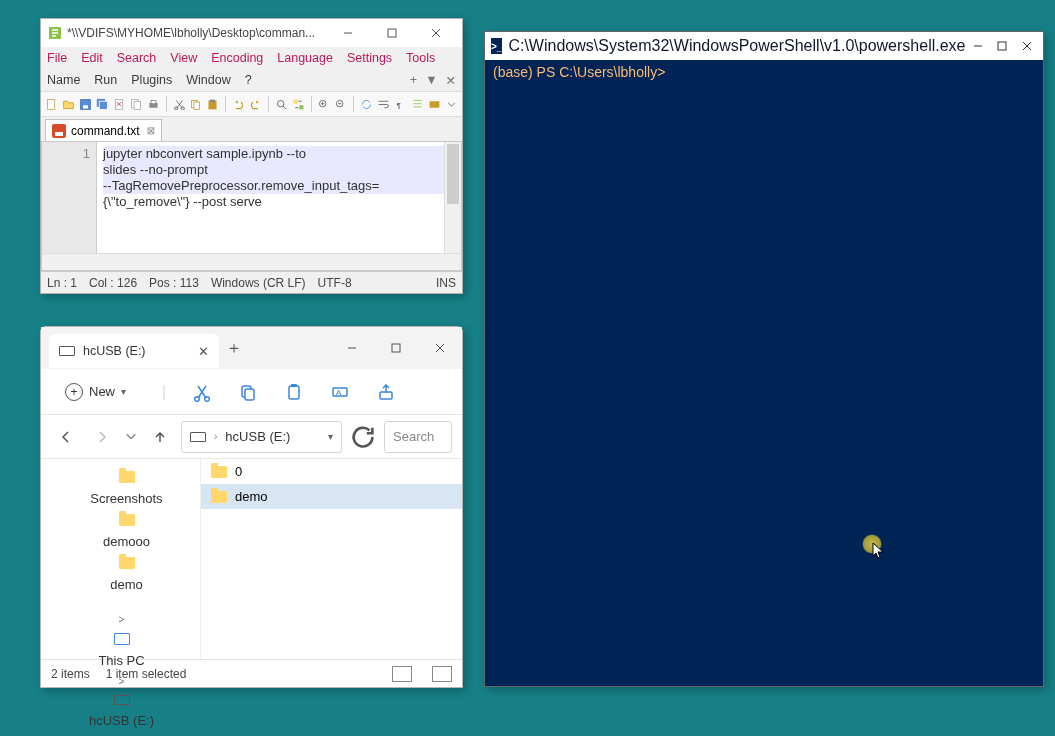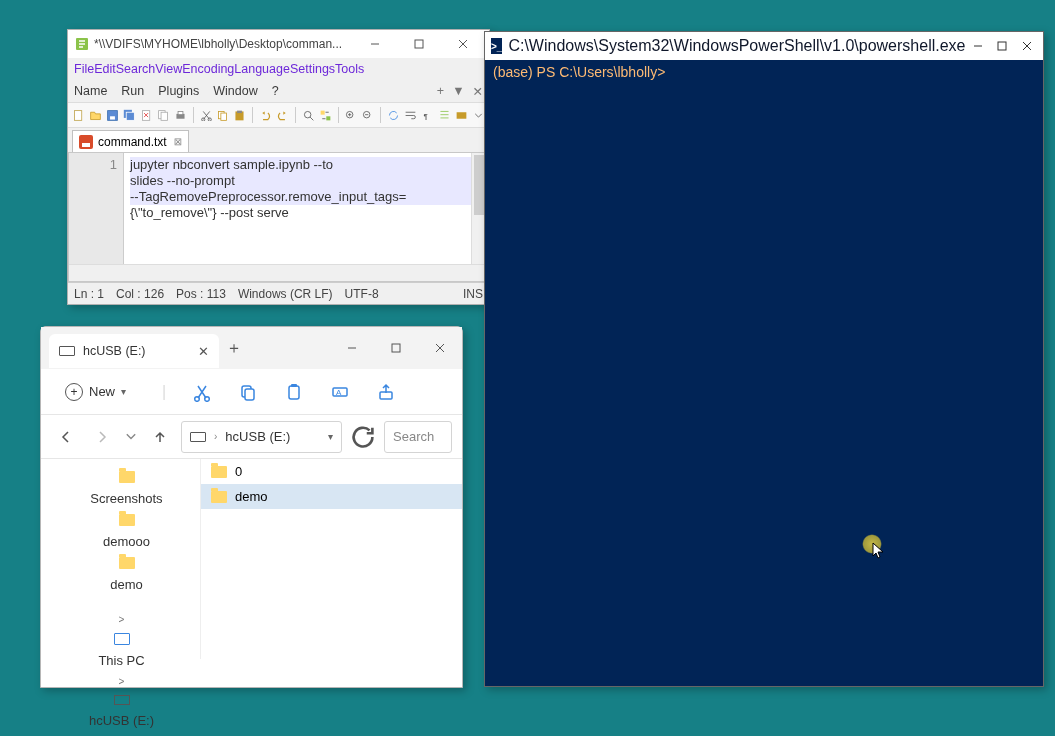--- a/index.html
+++ b/index.html
@@ -1,25 +1,25 @@
 <!DOCTYPE html>
 <html><head>
 <meta charset="utf-8">
 <style>
   * { box-sizing: border-box; margin: 0; padding: 0; font-family: "Segoe UI", sans-serif; }
   body { background:#168086; width:1055px; height:736px; position:relative; overflow:hidden; }
 
   
-  .npp { position:absolute; left:40px; top:29px; width:423px; height:276px; background:#f0f0f0; border:1px solid #b0b0b0; box-shadow:3px 3px 8px rgba(0,0,0,.25);margin-left:27px; }
+  .npp { position:absolute; left:40px; top:18px; width:423px; height:276px; background:#f0f0f0; border:1px solid #b0b0b0; box-shadow:3px 3px 8px rgba(0,0,0,.25); }
   .npp-title { height:28px; display:flex; align-items:center; padding:0 4px 0 6px; background:#fff; }
   .npp-title .icon { width:16px; height:16px; margin-right:4px; display:inline-flex; align-items:center; justify-content:center;}
   .npp-title .title-txt { font-size:12px; color:#444; flex:1; white-space:nowrap; overflow:hidden; text-overflow:ellipsis;}
   .winbtn { width:44px; height:26px; display:inline-flex; align-items:center; justify-content:center; font-size:14px; color:#555;}
   .winbtn svg { width:10px; height:10px; }
-  .npp-menu { height:22px; display:flex; align-items:center; padding:0 6px; font-size:12.5px; color:#6d28d9; background:#f0f0f0;}
+  .npp-menu { height:22px; display:flex; align-items:center; padding:0 6px; font-size:12.5px; color:#be185d; gap:14px; background:#f0f0f0;}
   .npp-menu2 { height:22px; display:flex; align-items:center; padding:0 6px; font-size:12.5px; color:#3a3a3a; gap:14px; background:#f0f0f0;}
   .npp-menu2 .spacer{flex:1;}
   .npp-menu2 .right{display:flex; gap:8px; color:#777;}
   .npp-toolbar { height:26px; display:flex; align-items:center; padding:0 4px; gap:4px; border-top:1px solid #ddd; border-bottom:1px solid #ddd; background:#f8f8f8; overflow:hidden;}
   .tbtn{ width:18px; height:18px; display:inline-flex; align-items:center; justify-content:center;}
   .tsep{ width:1px; height:16px; background:#ccc; margin:0 2px;}
   .npp-tabs { height:24px; background:#f0f0f0; display:flex; align-items:flex-end; padding-left:4px;}
   .npp-tab { height:22px; background:#fff; border:1px solid #c0c0c0; border-bottom:none; padding:2px 6px; display:flex; align-items:center; gap:5px; font-size:12px;}
   .npp-tab .disk{width:14px;height:14px;}
   .npp-tab .x{font-size:10px; color:#888; margin-left:2px;}
@@ -427,20 +427,27 @@
       <div class="frow">
           <span class="fld"></span>
           <span>0</span>
         </div>
       <div class="frow sel">
           <span class="fld"></span>
           <span>demo</span>
         </div>
     </div>
   </div>
+  <div class="fex-status">
+    <span>2 items</span>
+    <span>1 item selected</span>
+    <span class="sp"></span>
+    <span class="viewbtn"></span>
+    <span class="viewbtn"></span>
+  </div>
 </div>
 
 <div class="ps">
   <div class="ps-title">
     <span class="icon">
         <span>&gt;_</span>
       </span>
     <span class="t">C:\Windows\System32\WindowsPowerShell\v1.0\powershell.exe</span>
     <span class="winbtn">
         <svg viewBox="0 0 10 10">

